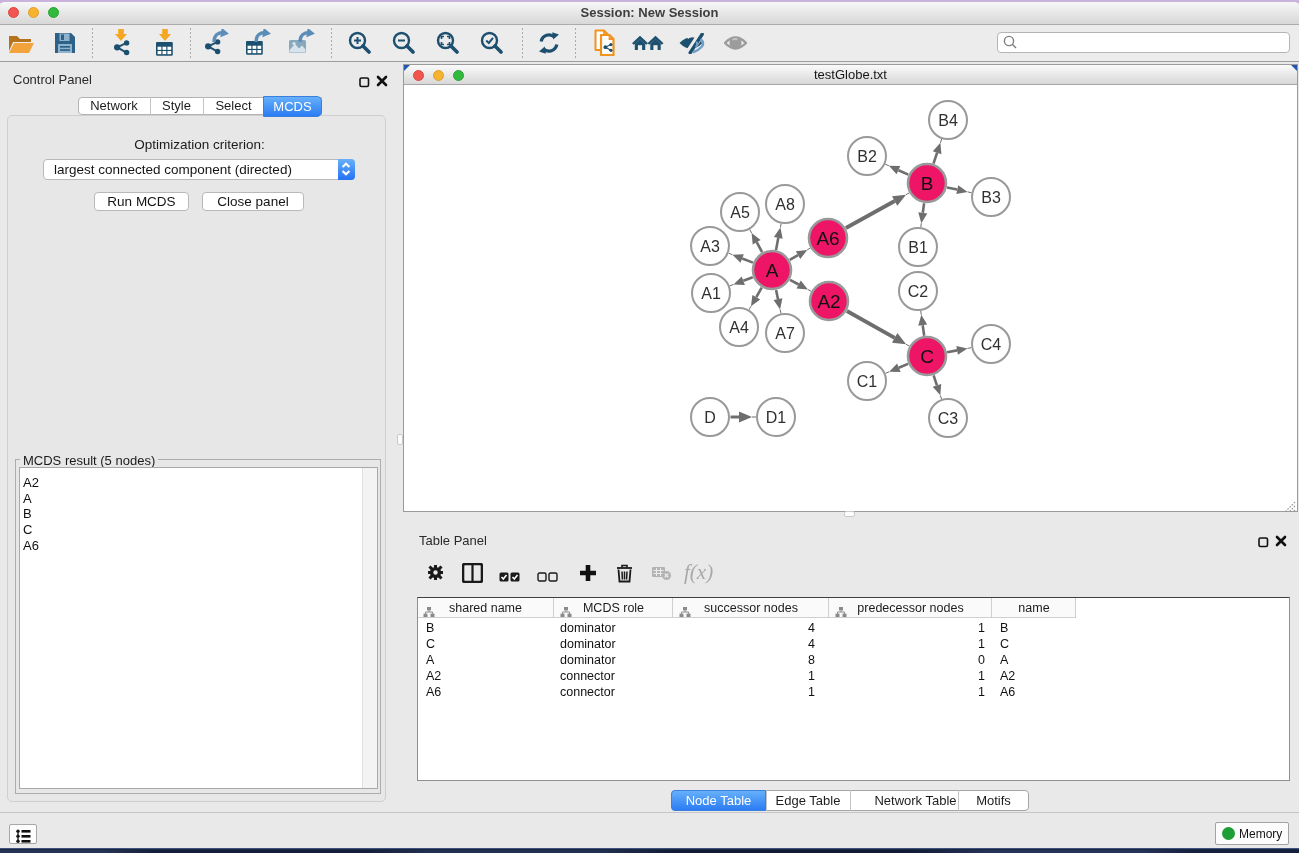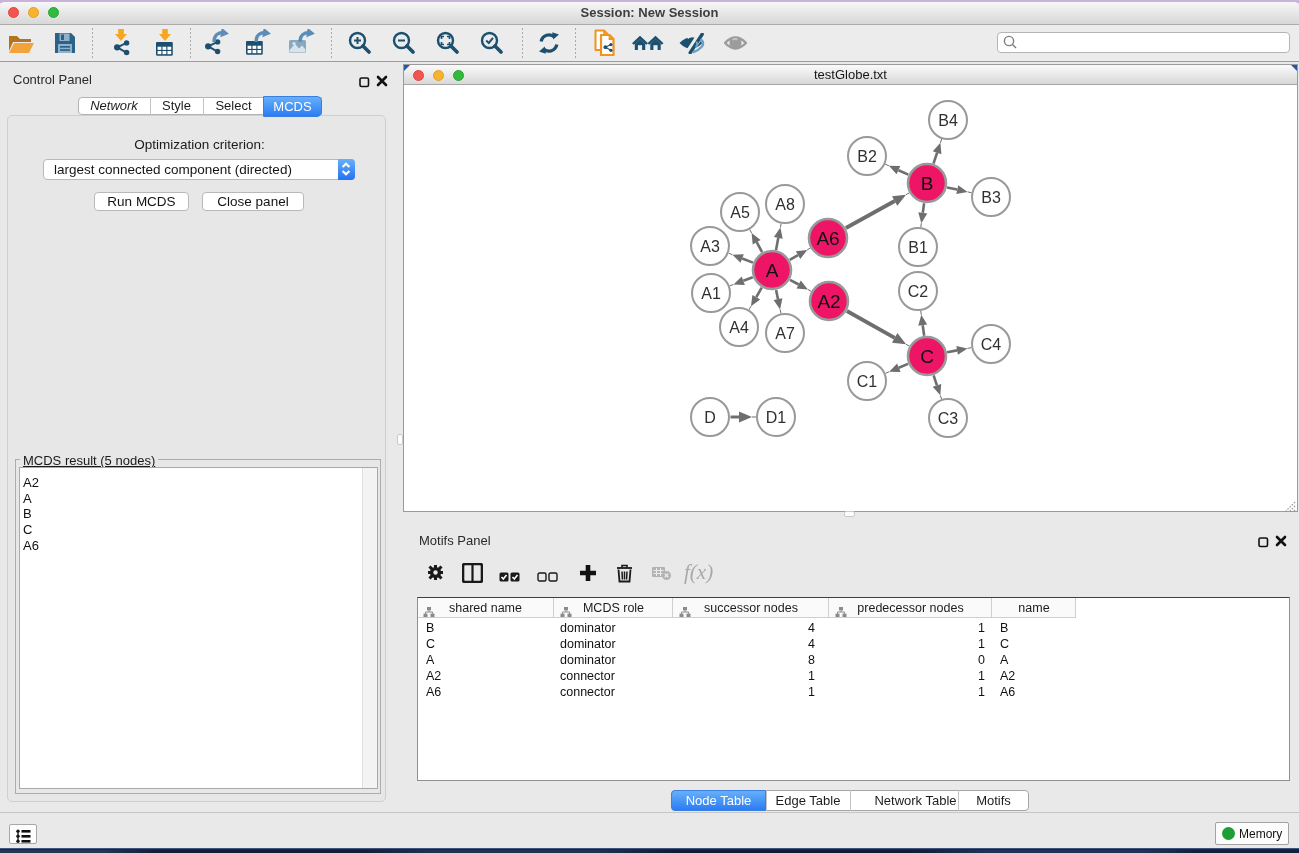--- a/index.html
+++ b/index.html
@@ -167,36 +167,36 @@
       <rect x="1" y="1" width="8.5" height="8.5" rx="1.5" fill="none" stroke="#111" stroke-width="1.6"></rect>
     </svg></div>
 <div class="abs" style="left:376px;top:73px;"><svg width="12" height="12" viewBox="0 0 12 12">
       <path d="M2 2 L10 10 M10 2 L2 10" stroke="#111" stroke-width="2.6" stroke-linecap="round"></path>
     </svg></div>
 <div class="abs" style="left:7px;top:115px;width:379px;height:687px;background:#e7e7e7;border:1px solid #cfcfcf;border-radius:5px;"></div>
 <div class="abs" style="left:78px;top:96.5px;width:244px;height:18.5px;background:#fff;border:1px solid #b3b3b3;border-radius:4px 0 0 4px;"></div>
 <div class="abs" style="left:263px;top:96px;width:59px;height:21px;background:linear-gradient(#66b0f9,#2b7cf4);border:1px solid #3a7fe0;border-radius:0 5px 5px 0;"></div>
 <div class="abs" style="left:149.5px;top:97px;width:1px;height:18px;background:#c4c4c4;"></div>
 <div class="abs" style="left:202.5px;top:97px;width:1px;height:18px;background:#c4c4c4;"></div>
-<div class="abs" style="left:78px;top:96.5px;width:72px;height:18px;line-height:18px;text-align:center;font-size:13px;color:#1d1d1d;font-style:italic;">Network</div>
+<div class="abs" style="left:78px;top:96.5px;width:72px;height:18px;line-height:18px;text-align:center;font-size:13px;color:#1d1d1d;">Network</div>
 <div class="abs" style="left:150px;top:96.5px;width:53px;height:18px;line-height:18px;text-align:center;font-size:13px;color:#1d1d1d;">Style</div>
 <div class="abs" style="left:203px;top:96.5px;width:61px;height:18px;line-height:18px;text-align:center;font-size:13px;color:#1d1d1d;">Select</div>
 <div class="abs" style="left:263px;top:96.5px;width:59px;height:20px;line-height:20px;text-align:center;font-size:13px;color:#fff;">MCDS</div>
 <div class="abs" style="left:0;top:137px;width:399px;text-align:center;font-size:13.5px;color:#1a1a1a;">Optimization criterion:</div>
 <div class="abs" style="left:43px;top:159px;width:312px;height:21px;background:#fff;border:1px solid #b9b9b9;border-radius:4px;"></div>
 <div class="abs" style="left:337.5px;top:158.5px;width:17.5px;height:21.5px;background:linear-gradient(#66b0f9,#2572f3);border-radius:0 4px 4px 0;"></div>
 <div class="abs" style="left:54px;top:162px;font-size:13.5px;color:#141414;">largest connected component (directed)</div>
 <div class="abs" style="left:339px;top:161px;"><svg width="14" height="16" viewBox="0 0 14 16">
       <path d="M3.6 6 L7 2.8 L10.4 6" stroke="#fff" stroke-width="2.2" fill="none"></path>
       <path d="M3.6 10 L7 13.2 L10.4 10" stroke="#fff" stroke-width="2.2" fill="none"></path>
     </svg></div>
 <div class="abs" style="left:94px;top:192px;width:95px;height:19px;background:#fff;border:1px solid #b9b9b9;border-radius:4px;text-align:center;line-height:18px;font-size:13.5px;color:#141414;">Run MCDS</div>
 <div class="abs" style="left:202px;top:192px;width:102px;height:19px;background:#fff;border:1px solid #b9b9b9;border-radius:4px;text-align:center;line-height:18px;font-size:13.5px;color:#141414;">Close panel</div>
 <div class="abs" style="left:15px;top:459px;width:366px;height:335px;border:1px solid #adadad;"></div>
-<div class="abs" style="left:20px;top:453px;background:#e7e7e7;padding:0 3px;font-size:13px;color:#1a1a1a;text-decoration:underline;">MCDS result (5 nodes)</div>
+<div class="abs" style="left:20px;top:453px;background:#e7e7e7;padding:0 3px;font-size:13px;color:#1a1a1a;">MCDS result (5 nodes)</div>
 <div class="abs" style="left:19px;top:467px;width:359px;height:322px;background:#fff;border:1px solid #a9a9a9;"></div>
 <div class="abs" style="left:362px;top:468px;width:15px;height:320px;background:#f3f3f3;border-left:1px solid #e0e0e0;"></div>
 <div class="abs" style="left:23px;top:475px;font-size:13px;color:#111;">A2</div>
 <div class="abs" style="left:23px;top:491px;font-size:13px;color:#111;">A</div>
 <div class="abs" style="left:23px;top:506px;font-size:13px;color:#111;">B</div>
 <div class="abs" style="left:23px;top:522px;font-size:13px;color:#111;">C</div>
 <div class="abs" style="left:23px;top:538px;font-size:13px;color:#111;">A6</div>
 <div class="abs" style="left:403px;top:64px;width:895px;height:448px;background:#fff;border:1px solid #9b9b9b;"></div>
 <div class="abs" style="left:404px;top:65px;width:893px;height:20px;background:linear-gradient(#fafafa,#d8d8d8);border-bottom:1px solid #a5a5a5;"></div>
 <div class="abs" style="left:404px;top:65px;width:0;height:0;border-top:6px solid #2456b0;border-right:6px solid transparent;"></div>
@@ -304,21 +304,21 @@
 <circle cx="306" cy="332" r="19" fill="#ffffff" stroke="#999999" stroke-width="2"></circle>
 <text x="306" y="332" font-family="Liberation Sans, sans-serif" font-size="16" fill="#303030" text-anchor="middle" dy="5.5">D</text>
 <circle cx="372" cy="332" r="19" fill="#ffffff" stroke="#999999" stroke-width="2"></circle>
 <text x="372" y="332" font-family="Liberation Sans, sans-serif" font-size="16" fill="#303030" text-anchor="middle" dy="5.5">D1</text>
 </svg>
 <div class="abs" style="left:1284px;top:499px;"><svg width="12" height="12" viewBox="0 0 12 12">
       <path d="M11 1 L1 11 M11 5 L5 11 M11 9 L9 11" stroke="#9a9a9a" stroke-width="1.3" stroke-dasharray="1.6,1.4" fill="none"></path>
     </svg></div>
 <div class="abs" style="left:397px;top:434px;width:6px;height:11px;background:#fdfdfd;border:1px solid #c9c9c9;border-radius:2px;"></div>
 <div class="abs" style="left:844px;top:511px;width:11px;height:6px;background:#fdfdfd;border:1px solid #c9c9c9;border-radius:2px;"></div>
-<div class="abs" style="left:419px;top:533px;font-size:13px;color:#2a2a2a;">Motifs Panel</div>
+<div class="abs" style="left:419px;top:533px;font-size:13px;color:#2a2a2a;">Table Panel</div>
 <div class="abs" style="left:1258px;top:534px;"><svg width="11" height="11" viewBox="0 0 11 11">
       <rect x="1" y="1" width="8.5" height="8.5" rx="1.5" fill="none" stroke="#111" stroke-width="1.6"></rect>
     </svg></div>
 <div class="abs" style="left:1275px;top:533px;"><svg width="12" height="12" viewBox="0 0 12 12">
       <path d="M2 2 L10 10 M10 2 L2 10" stroke="#111" stroke-width="2.6" stroke-linecap="round"></path>
     </svg></div>
 <div class="abs" style="left:428px;top:565px;"><svg width="15" height="15" viewBox="0 0 15 15">
       <rect x="6" y="-1" width="3" height="4" fill="#1a1a1a" transform="rotate(0 7.5 7.5)"></rect>
       <rect x="6" y="-1" width="3" height="4" fill="#1a1a1a" transform="rotate(45 7.5 7.5)"></rect>
       <rect x="6" y="-1" width="3" height="4" fill="#1a1a1a" transform="rotate(90 7.5 7.5)"></rect>

